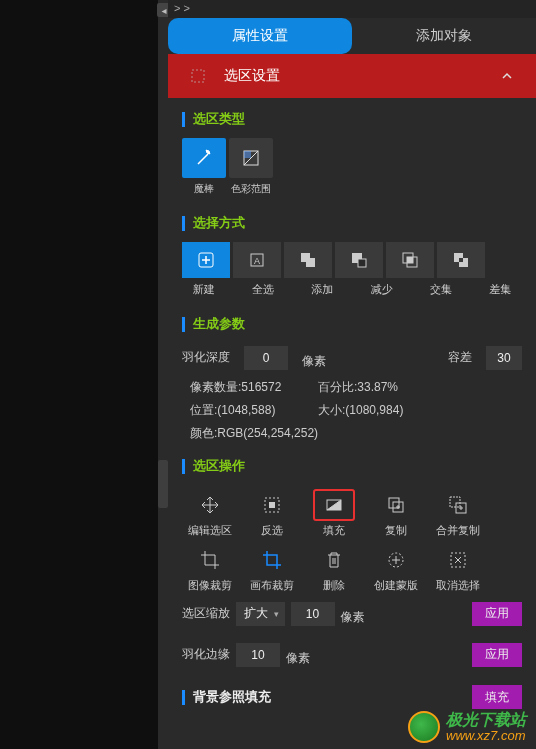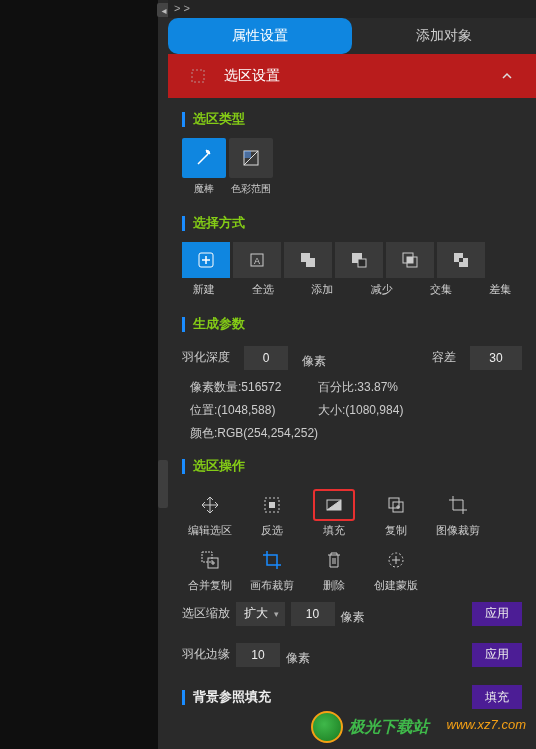--- a/index.html
+++ b/index.html
@@ -61,54 +61,54 @@
 .sel-btn.active { background: #0f86e0; }
 .sel-label-row { display: flex; gap: 16px; padding: 4px 14px 6px 14px; }
 .sel-label { width: 48px; text-align: center; font-size: 11px; color: #ccc; }
 
 .param-row { display: flex; align-items: center; padding: 6px 14px; gap: 14px; font-size: 12px; }
 .param-label { color: #ccc; }
 .num-input {
   width: 44px; height: 24px; background: #3a3a3a; color: #eee; border: none;
   text-align: center; font-size: 12px;
 }
-.num-input.wide { width: 52px; }
+.num-input.wide { width: 36px; }
 .unit { color: #ccc; margin-top: 8px; }
 .info-line { padding: 3px 14px 3px 22px; font-size: 12px; color: #ccc; display: flex; }
 .info-line .k { min-width: 128px; }
 .op-grid { display: grid; grid-template-columns: repeat(5, 56px); gap: 6px 6px; padding: 8px 14px 0 14px; }
 .op-item { display: flex; flex-direction: column; align-items: center; }
 .op-icon {
   width: 42px; height: 32px; display: flex; align-items: center; justify-content: center;
   color: #ccc; border-radius: 3px;
 }
 .op-icon.highlighted { border: 2px solid #e83030; }
 .op-label { font-size: 11px; color: #ccc; margin-top: 2px; text-align: center; }
 .ctrl-row { display: flex; align-items: center; padding: 8px 14px; gap: 6px; font-size: 12px; }
 .dropdown {
   height: 24px; background: #3a3a3a; color: #eee; display: flex; align-items: center;
   padding: 0 6px 0 8px; gap: 6px; font-size: 12px;
 }
 .dropdown .chv { font-size: 9px; color: #aaa; }
 .apply-btn {
-  margin-left: auto; width: 50px; height: 24px; background: #4c1d95; color: #eee;
+  margin-left: auto; width: 50px; height: 24px; background: #a21caf; color: #eee;
   display: flex; align-items: center; justify-content: center; font-size: 12px;
 }
 .fill-row { display:flex; align-items:center; padding: 10px 14px; }
 .watermark {
   position: absolute; right: 10px; bottom: 6px;
   display: flex; align-items: center; gap: 6px;
   font-style: italic;
 }
 .watermark .globe {
   width: 32px; height: 32px; border-radius: 50%;
   background: radial-gradient(circle at 40% 40%, #3fb84a, #1a7a20);
   border: 2px solid #f5a015;
 }
-.watermark .wt-text { display:flex; line-height:1.1;gap:18px; }
+.watermark .wt-text { display:flex; flex-direction:column; line-height:1.1; }
 .watermark .wt-top { color: #3fb84a; font-size: 16px; font-weight: bold; }
 .watermark .wt-bot { color: #f5a015; font-size: 13px; }
 svg { display:block; }
 </style>
 </head>
 <body>
 
 <div class="left-strip"></div>
 <div class="left-scroll">
   <div class="left-scroll-thumb"></div>
@@ -278,36 +278,36 @@
               <rect x="4" y="4" width="10" height="10" fill="none" stroke="#ccc"></rect>
               <rect x="8" y="8" width="10" height="10" fill="none" stroke="#ccc"></rect>
               <path d="M13 11 V15 M11 13 H15" stroke="#ccc"></path>
             </svg>
           </div>
           <div class="op-label">复制</div>
         </div>
       <div class="op-item">
           <div class="op-icon">
             <svg width="22" height="22" viewBox="0 0 22 22">
-              <path d="M6 2 V16 H20 M2 6 H16 V20" stroke="#ccc" fill="none"></path>
-            </svg>
-          </div>
-          <div class="op-label">图像裁剪</div>
-        </div>
-
-      <div class="op-item">
-          <div class="op-icon">
-            <svg width="22" height="22" viewBox="0 0 22 22">
               <rect x="3" y="3" width="10" height="10" fill="none" stroke="#ccc" stroke-dasharray="2 1"></rect>
               <rect x="9" y="9" width="10" height="10" fill="none" stroke="#ccc"></rect>
               <path d="M14 12 V16 M12 14 H16" stroke="#ccc"></path>
             </svg>
           </div>
           <div class="op-label">合并复制</div>
         </div>
+
+      <div class="op-item">
+          <div class="op-icon">
+            <svg width="22" height="22" viewBox="0 0 22 22">
+              <path d="M6 2 V16 H20 M2 6 H16 V20" stroke="#ccc" fill="none"></path>
+            </svg>
+          </div>
+          <div class="op-label">图像裁剪</div>
+        </div>
       <div class="op-item">
           <div class="op-icon">
             <svg width="22" height="22" viewBox="0 0 22 22">
               <path d="M6 2 V16 H20 M2 6 H16 V20" stroke="#1a8cff" fill="none" stroke-width="1.5"></path>
             </svg>
           </div>
           <div class="op-label">画布裁剪</div>
         </div>
       <div class="op-item">
           <div class="op-icon">
@@ -318,20 +318,29 @@
           <div class="op-label">删除</div>
         </div>
       <div class="op-item">
           <div class="op-icon">
             <svg width="22" height="22" viewBox="0 0 22 22">
               <circle cx="11" cy="11" r="7" fill="none" stroke="#ccc" stroke-dasharray="2 2"></circle>
               <path d="M11 7 V15 M7 11 H15" stroke="#ccc"></path>
             </svg>
           </div>
           <div class="op-label">创建蒙版</div>
+        </div>
+      <div class="op-item">
+          <div class="op-icon">
+            <svg width="22" height="22" viewBox="0 0 22 22">
+              <rect x="4" y="4" width="14" height="14" fill="none" stroke="#ccc" stroke-dasharray="2 2"></rect>
+              <path d="M8 8 L14 14 M14 8 L8 14" stroke="#ccc"></path>
+            </svg>
+          </div>
+          <div class="op-label">取消选择</div>
         </div>
     </div>
 
     <div class="ctrl-row">
       <span>选区缩放</span>
       <div class="dropdown">
         <span>扩大</span>
           <span class="chv">▾</span>
       </div>
       <input class="num-input" value="10" style="">

